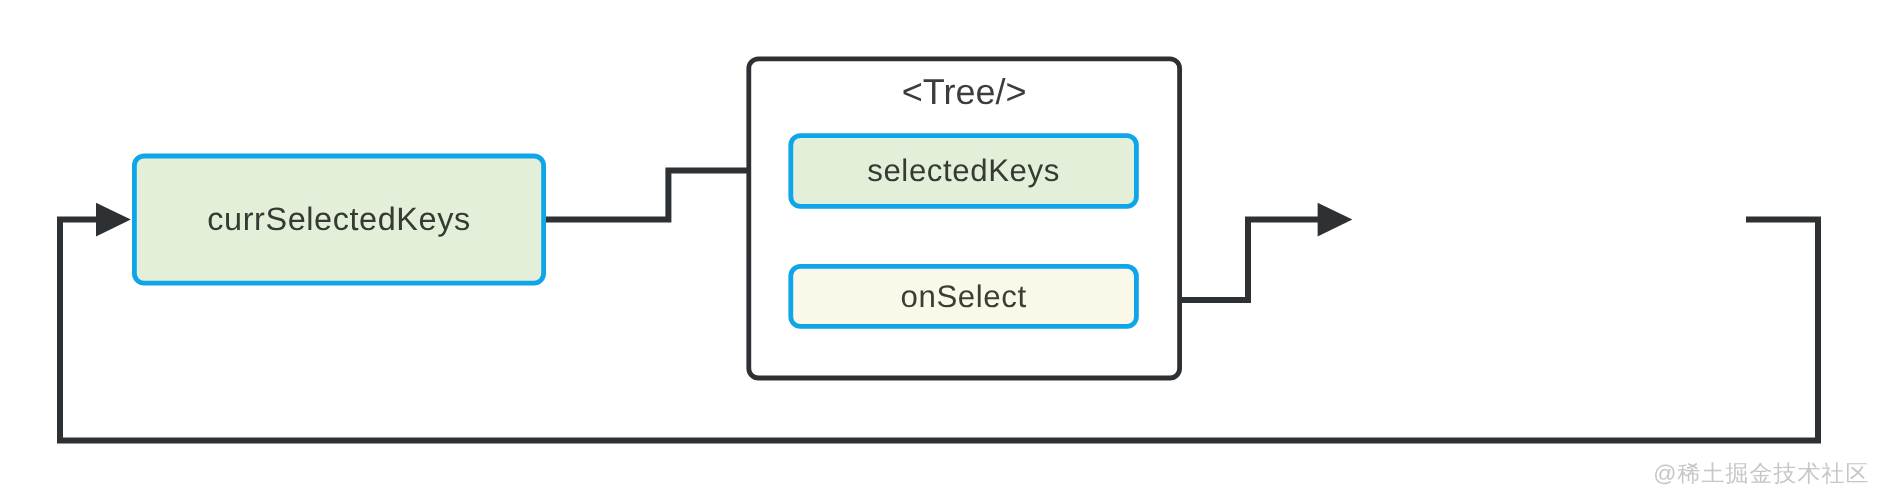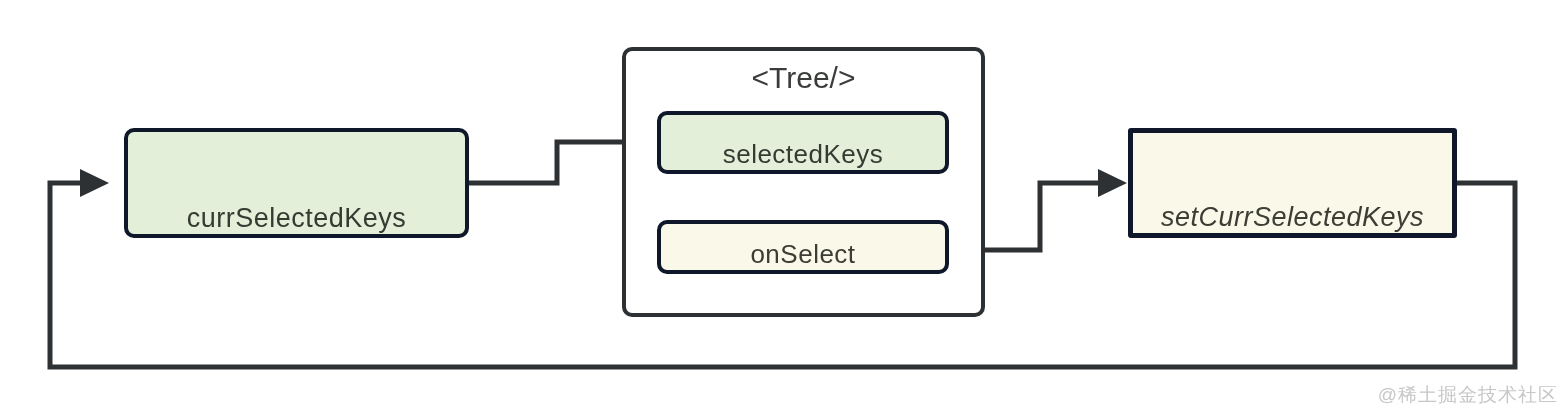--- a/index.html
+++ b/index.html
@@ -19,30 +19,30 @@
     position: absolute;
     left: 0;
     top: 0;
     width: 1566px;
     height: 417px;
   }
   .node {
     position: absolute;
     box-sizing: border-box;
     display: flex;
-    align-items: flex-end;
+    align-items: center;
     justify-content: center;
-    border: 4px solid #0f172a;
+    border: 4px solid #0ea5e9;
     border-radius: 10px;
     color: #353a32;
     font-size: 27px;
     letter-spacing: 0.5px;
   }
   .node-curr {
-    left: 124px; top: 128px;
+    left: 110px; top: 128px;
     width: 345px; height: 110px;
     background: #e4efd9;
   }
   .tree-container {
     position: absolute;
     box-sizing: border-box;
     left: 622px; top: 47px;
     width: 363px; height: 270px;
     background: #ffffff;
     border: 4px solid #2d3134;
@@ -120,19 +120,16 @@
   </div>
 
   <div class="node node-selected">
     <span>selectedKeys</span>
   </div>
 
   <div class="node node-onselect">
     <span>onSelect</span>
   </div>
 
-  <div class="node node-setter">
-    <span>setCurrSelectedKeys</span>
-  </div>
 
   <div class="watermark">@稀土掘金技术社区</div>
 
 </div>
 
 </body></html>

